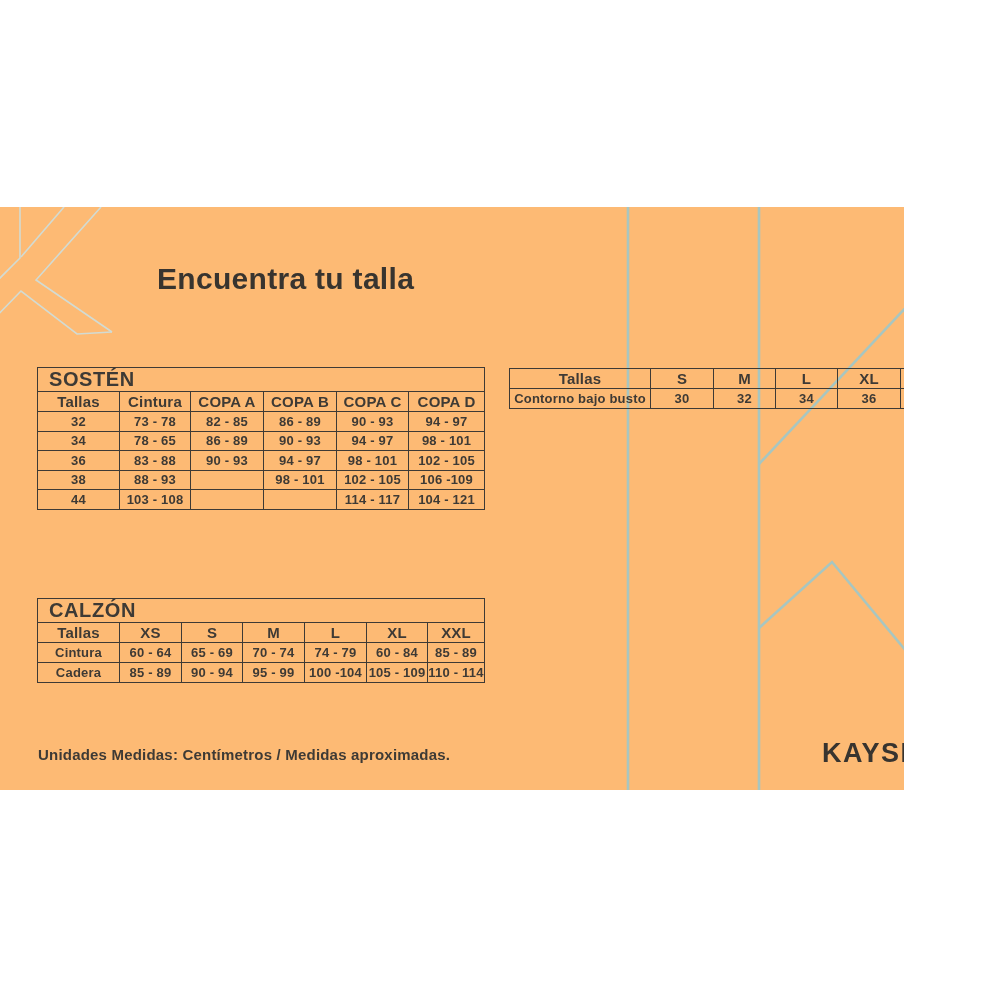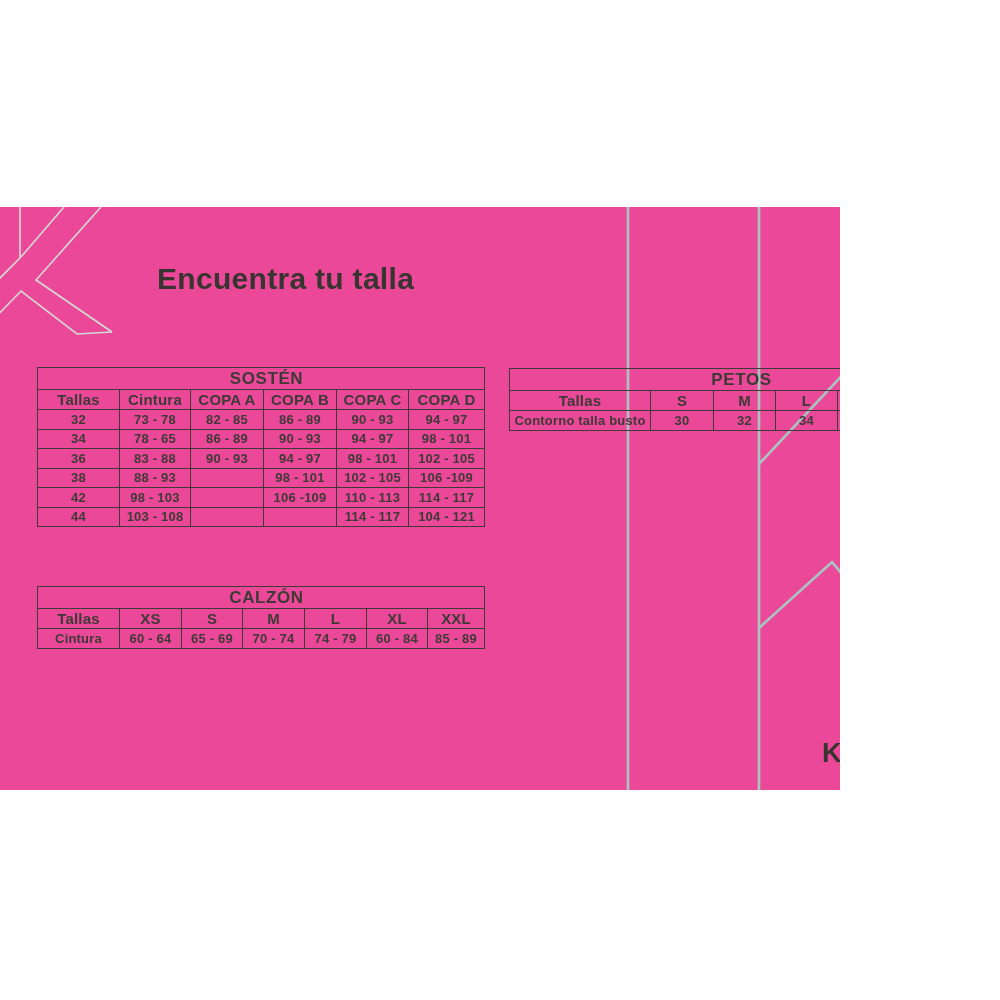--- a/index.html
+++ b/index.html
@@ -1,31 +1,31 @@
 <!DOCTYPE html>
 <html><head>
 <meta charset="utf-8">
 <style>
   html,body{margin:0;padding:0;background:#ffffff;}
   .page{position:relative;width:1000px;height:1000px;background:#ffffff;overflow:hidden;
         font-family:"Liberation Sans",sans-serif;}
-  .band{position:absolute;left:0;top:207px;width:840px;height:583px;background:#ec4899;overflow:hidden;}
+  .band{position:absolute;left:0;top:207px;width:904px;height:583px;background:#fdba74;overflow:hidden;}
   .decor{position:absolute;left:0;top:0;width:1000px;height:583px;}
   .page-title{position:absolute;left:157px;top:55px;font-size:30px;font-weight:bold;
               color:#38342f;letter-spacing:.3px;}
   table{position:absolute;border-collapse:collapse;table-layout:fixed;background:transparent;}
   td{border:1px solid #3e3a35;text-align:center;vertical-align:middle;color:#3e3a35;
      font-weight:bold;font-size:13px;letter-spacing:.2px;padding:0;overflow:hidden;white-space:nowrap;}
-  tr.title-row td{text-align:center;padding-left:11px;font-size:17px;letter-spacing:.6px;height:21px;}
+  tr.title-row td{text-align:left;padding-left:11px;font-size:20px;letter-spacing:.6px;height:21px;}
   tr.header-row td{font-size:15px;height:19px;}
   tr.data-row td{height:19px;}
   #sosten{left:37px;top:160px;width:447px;}
   #sosten tr.data-row td{height:18.5px;}
   #petos{left:509px;top:161px;width:453px;}
-  #calzon{left:37px;top:379px;width:447px;}
+  #calzon{left:37px;top:391px;width:447px;}
   .units-note{position:absolute;left:38px;top:539px;font-size:15px;font-weight:bold;
               color:#3e3a35;letter-spacing:.2px;}
   .brand{position:absolute;left:822px;top:531px;font-size:27px;font-weight:bold;
          color:#38342f;letter-spacing:1.5px;text-align:center;}
   .brand .reg{font-size:9px;vertical-align:top;position:relative;top:-2px;letter-spacing:0;}
 </style>
 </head>
 <body>
 
 <div class="page">
@@ -98,61 +98,50 @@
           </tr>
           <tr class="data-row">
             <td>38</td>
             <td>88 - 93</td>
             <td></td>
             <td>98 - 101</td>
             <td>102 - 105</td>
             <td>106 -109</td>
           </tr>
           <tr class="data-row">
-            <td>42</td>
-            <td>98 - 103</td>
-            <td></td>
-            <td>106 -109</td>
-            <td>110 - 113</td>
-            <td>114 - 117</td>
-          </tr>
-          <tr class="data-row">
             <td>44</td>
             <td>103 - 108</td>
             <td></td>
             <td></td>
             <td>114 - 117</td>
             <td>104 - 121</td>
           </tr>
         </tbody>
       </table>
 
     <table id="petos">
         <colgroup>
           <col style="width: 141px;">
           <col style="width: 63px;">
           <col style="width: 62px;">
           <col style="width: 62px;">
           <col style="width: 63px;">
           <col style="width: 62px;">
         </colgroup>
         <tbody>
-          <tr class="title-row">
-            <td colspan="6">PETOS</td>
-          </tr>
           <tr class="header-row">
             <td>Tallas</td>
             <td>S</td>
             <td>M</td>
             <td>L</td>
             <td>XL</td>
             <td>XXL</td>
           </tr>
           <tr class="data-row">
-            <td>Contorno talla busto</td>
+            <td>Contorno bajo busto</td>
             <td>30</td>
             <td>32</td>
             <td>34</td>
             <td>36</td>
             <td>38</td>
           </tr>
         </tbody>
       </table>
 
     <table id="calzon">
@@ -180,19 +169,29 @@
           </tr>
           <tr class="data-row">
             <td>Cintura</td>
             <td>60 - 64</td>
             <td>65 - 69</td>
             <td>70 - 74</td>
             <td>74 - 79</td>
             <td>60 - 84</td>
             <td>85 - 89</td>
           </tr>
+          <tr class="data-row">
+            <td>Cadera</td>
+            <td>85 - 89</td>
+            <td>90 - 94</td>
+            <td>95 - 99</td>
+            <td>100 -104</td>
+            <td>105 - 109</td>
+            <td>110 - 114</td>
+          </tr>
         </tbody>
       </table>
 
+    <div class="units-note">Unidades Medidas: Centímetros / Medidas aproximadas.</div>
 
     <div class="brand"><span>KAYSER</span><span class="reg">®</span></div>
   </div>
 </div>
 
 </body></html>

